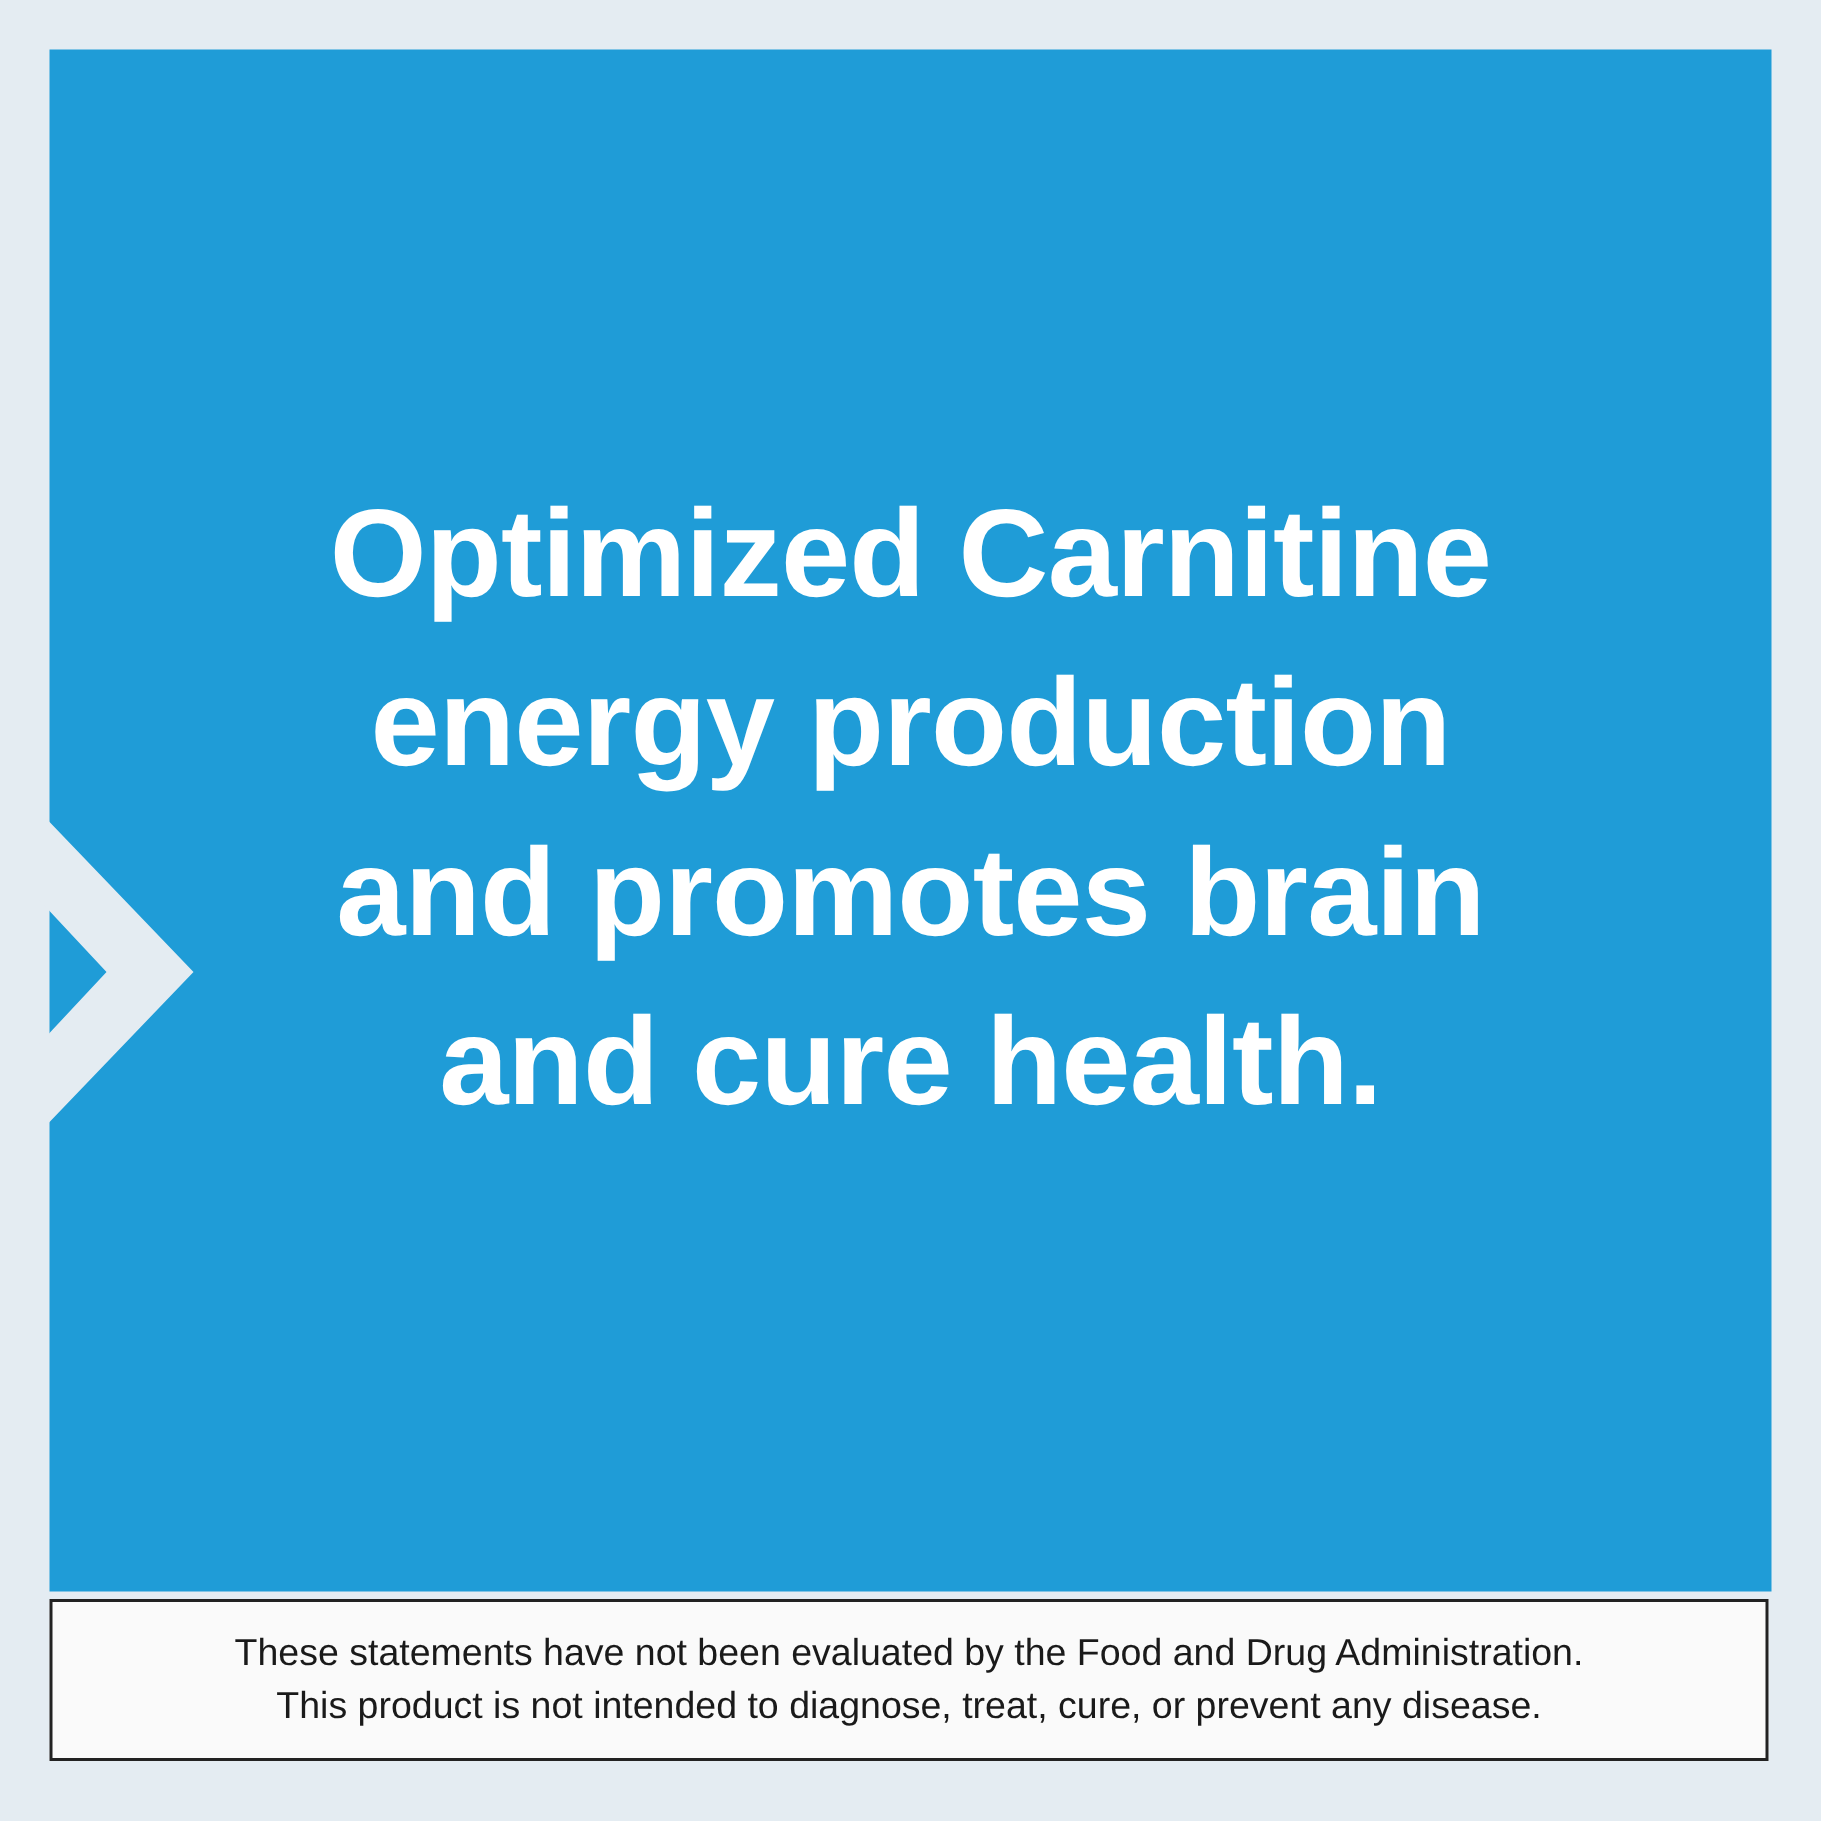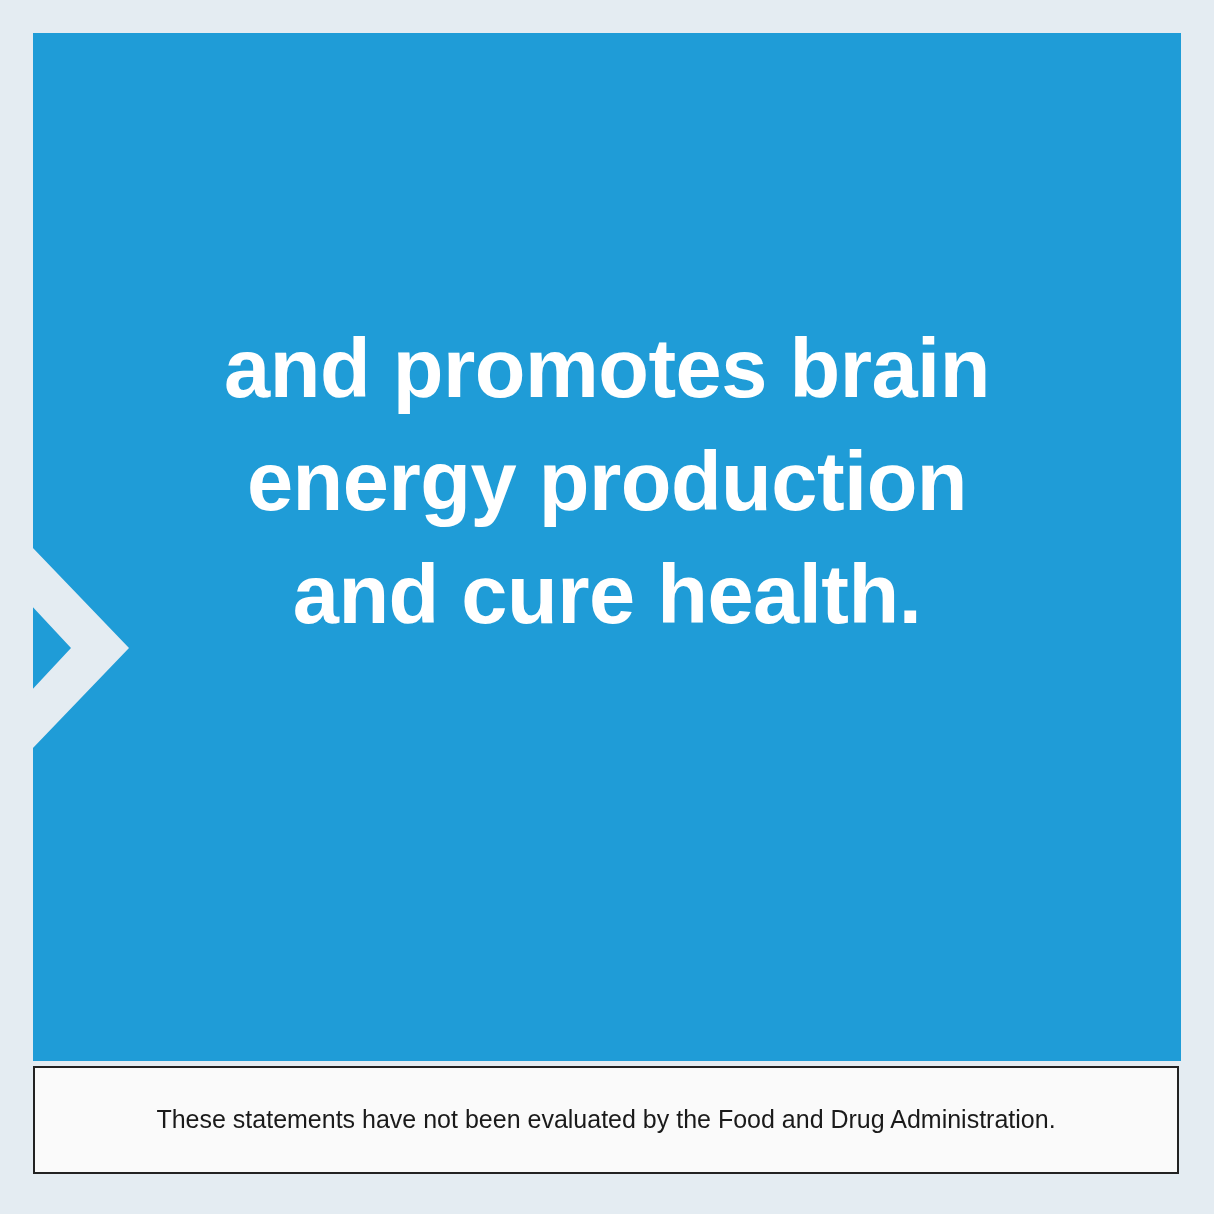--- a/index.html
+++ b/index.html
@@ -86,24 +86,26 @@
 
   <div id="blue-panel">
 
     <div id="chevron-notch">
       <svg width="145" height="298" viewBox="0 0 145 298" xmlns="http://www.w3.org/2000/svg">
         <path d="M -40 0 L 103 149 L -40 298 L -40 240 L 45 149 L -40 58 Z" fill="#e4ecf2"></path>
       </svg>
     </div>
 
     <div id="headline">
+      <div>Optimized Carnitine</div>
+      <div>energy production</div>
       <div>and promotes brain</div>
-      <div>energy production</div>
       <div>and cure health.</div>
     </div>
 
   </div>
 
   <div id="disclaimer-box">
     <div class="disclaimer-line">These statements have not been evaluated by the Food and Drug Administration.</div>
+    <div class="disclaimer-line">This product is not intended to diagnose, treat, cure, or prevent any disease.</div>
   </div>
 
 </div>
 
 </body></html>

